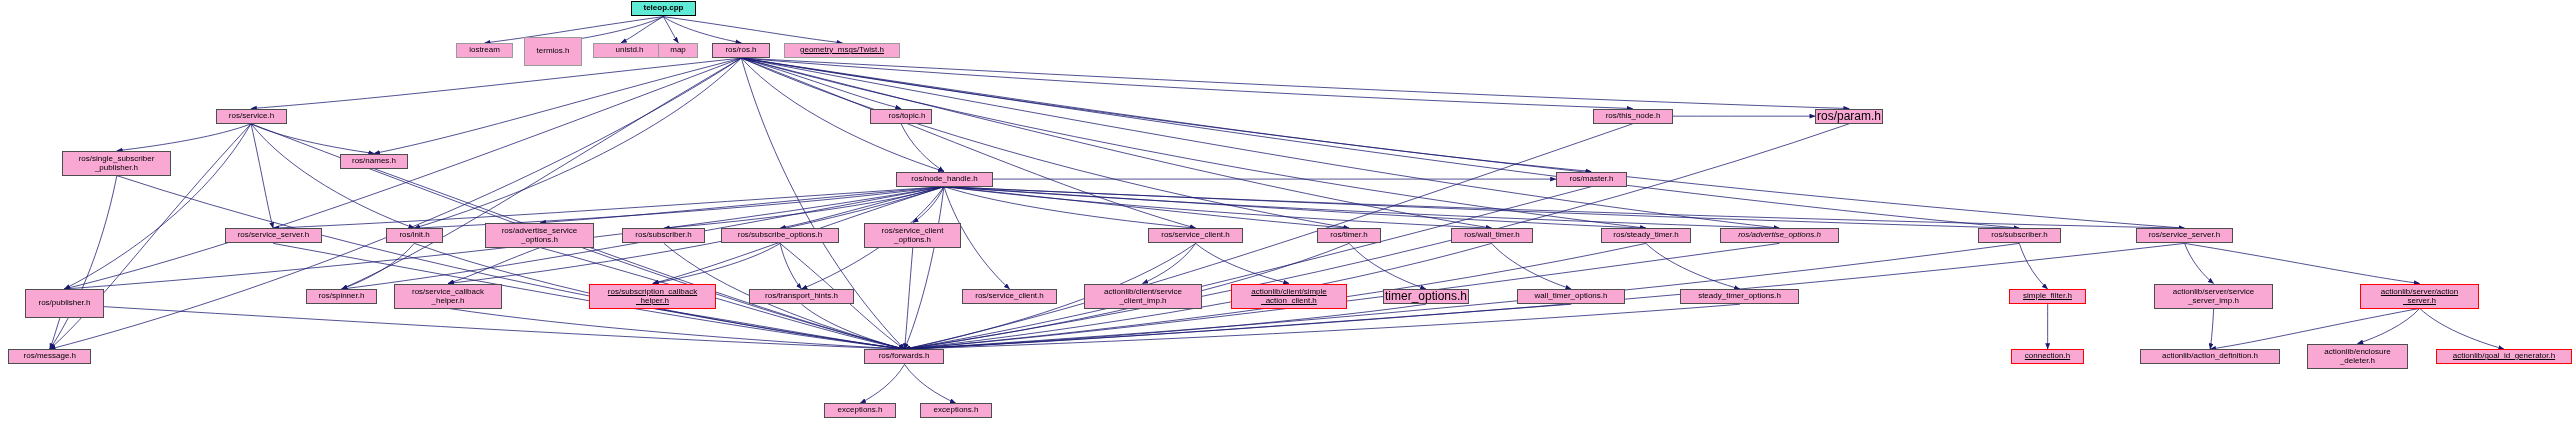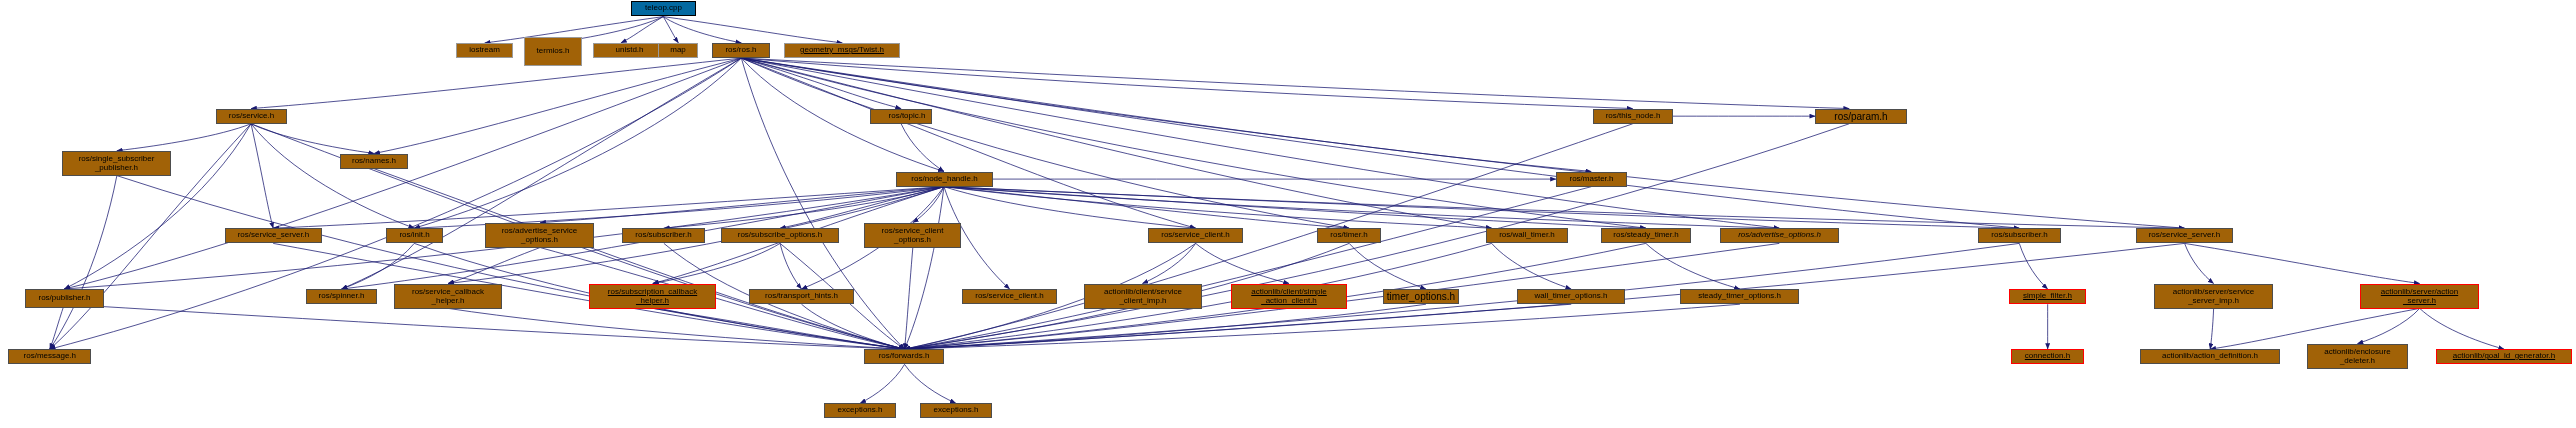--- a/index.html
+++ b/index.html
@@ -1,23 +1,23 @@
 <!DOCTYPE html>
 <html style="font-size:11px"><head>
 <meta charset="utf-8">
 <style>
   html,body{margin:0;padding:0;background:#ffffff;}
   #canvas{position:relative;width:2576px;height:428px;background:#fff;
           font-family:"Liberation Sans","DejaVu Sans",sans-serif;overflow:hidden;}
   #edges{position:absolute;left:0;top:0;width:2576px;height:428px;}
   .node{position:absolute;box-sizing:border-box;display:flex;align-items:center;
-        justify-content:center;text-align:center;background:#a16207;
+        justify-content:center;text-align:center;background:#f9a8d4;
         border:0.7px solid #808080;color:#000000;line-height:1.12;
         white-space:pre-line;z-index:5;}
-  .node.root{background:#0369a1;border:0.7px solid #000000;font-weight:400;}
+  .node.root{background:#5eead4;border:0.7px solid #000000;font-weight:700;}
   .node.hdr{border:0.7px solid #4d4d4d;}
   .node.plain{border:0.7px solid #9a9a9a;}
   .node.red{border:0.7px solid #ff0000;text-decoration:underline;}
 </style>
 </head>
 <body>
 
 <div id="canvas">
   <svg id="edges" viewBox="0 0 3725 619" preserveAspectRatio="none">
     <defs>
@@ -133,54 +133,54 @@
       <div class="node root" style="left: 631px; top: 1.4px; width: 65px; height: 15px; font-size: 8px;">teleop.cpp</div>
       <div class="node plain" style="left: 456px; top: 43px; width: 57px; height: 15px; font-size: 8px;">iostream</div>
       <div class="node plain" style="left: 524px; top: 37px; width: 58px; height: 29px; font-size: 8px;">termios.h</div>
       <div class="node plain" style="left: 593px; top: 43px; width: 73px; height: 15px; font-size: 8px; text-align: right;">unistd.h</div>
       <div class="node plain" style="left: 658px; top: 43px; width: 40px; height: 15px; font-size: 8px;">map</div>
       <div class="node hdr" style="left: 712px; top: 43px; width: 58px; height: 15px; font-size: 8px;">ros/ros.h</div>
       <div class="node plain" style="left: 784px; top: 43px; width: 116px; height: 15px; font-size: 8px; text-decoration: underline;">geometry_msgs/Twist.h</div>
       <div class="node hdr" style="left: 216px; top: 109px; width: 71px; height: 15px; font-size: 8px;">ros/service.h</div>
       <div class="node hdr" style="left: 870px; top: 109px; width: 62px; height: 15px; font-size: 8px; padding-left: 12px;">ros/topic.h</div>
       <div class="node hdr" style="left: 1593px; top: 109px; width: 80px; height: 15px; font-size: 8px;">ros/this_node.h</div>
-      <div class="node hdr" style="left: 1815px; top: 109px; width: 92px; height: 15px; font-size: 10px;">ros/param.h</div>
+      <div class="node hdr" style="left: 1815px; top: 109px; width: 68px; height: 15px; font-size: 12px;">ros/param.h</div>
       <div class="node hdr" style="left: 62px; top: 151px; width: 109px; height: 25px; font-size: 8px;">ros/single_subscriber
 _publisher.h</div>
       <div class="node hdr" style="left: 340px; top: 154px; width: 68px; height: 15px; font-size: 8px;">ros/names.h</div>
       <div class="node hdr" style="left: 896px; top: 172px; width: 97px; height: 15px; font-size: 8px;">ros/node_handle.h</div>
       <div class="node hdr" style="left: 1556px; top: 172px; width: 71px; height: 15px; font-size: 8px;">ros/master.h</div>
       <div class="node hdr" style="left: 225px; top: 228px; width: 97px; height: 15px; font-size: 8px;">ros/service_server.h</div>
       <div class="node hdr" style="left: 386px; top: 228px; width: 57px; height: 15px; font-size: 8px;">ros/init.h</div>
       <div class="node hdr" style="left: 485px; top: 223px; width: 109px; height: 25px; font-size: 8px;">ros/advertise_service
 _options.h</div>
       <div class="node hdr" style="left: 622px; top: 228px; width: 83px; height: 15px; font-size: 8px;">ros/subscriber.h</div>
       <div class="node hdr" style="left: 721px; top: 228px; width: 118px; height: 15px; font-size: 8px;">ros/subscribe_options.h</div>
       <div class="node hdr" style="left: 864px; top: 223px; width: 97px; height: 25px; font-size: 8px;">ros/service_client
 _options.h</div>
       <div class="node hdr" style="left: 1148px; top: 228px; width: 95px; height: 15px; font-size: 8px;">ros/service_client.h</div>
       <div class="node hdr" style="left: 1317px; top: 228px; width: 64px; height: 15px; font-size: 8px;">ros/timer.h</div>
-      <div class="node hdr" style="left: 1451px; top: 228px; width: 82px; height: 15px; font-size: 8px; margin-left: 35px;">ros/wall_timer.h</div>
+      <div class="node hdr" style="left: 1451px; top: 228px; width: 82px; height: 15px; font-size: 8px;">ros/wall_timer.h</div>
       <div class="node hdr" style="left: 1601px; top: 228px; width: 90px; height: 15px; font-size: 8px;">ros/steady_timer.h</div>
       <div class="node hdr" style="left: 1720px; top: 228px; width: 119px; height: 15px; font-size: 8px; font-style: italic;">ros/advertise_options.h</div>
       <div class="node hdr" style="left: 1978px; top: 228px; width: 83px; height: 15px; font-size: 8px;">ros/subscriber.h</div>
       <div class="node hdr" style="left: 2136px; top: 228px; width: 97px; height: 15px; font-size: 8px;">ros/service_server.h</div>
-      <div class="node hdr" style="left: 25px; top: 289px; width: 79px; height: 19px; font-size: 8px;">ros/publisher.h</div>
+      <div class="node hdr" style="left: 25px; top: 289px; width: 79px; height: 29px; font-size: 8px;">ros/publisher.h</div>
       <div class="node hdr" style="left: 306px; top: 289px; width: 71px; height: 15px; font-size: 8px;">ros/spinner.h</div>
       <div class="node hdr" style="left: 394px; top: 284px; width: 108px; height: 25px; font-size: 8px;">ros/service_callback
 _helper.h</div>
       <div class="node red" style="left: 589px; top: 284px; width: 127px; height: 25px; font-size: 8px;">ros/subscription_callback
 _helper.h</div>
       <div class="node hdr" style="left: 749px; top: 289px; width: 105px; height: 15px; font-size: 8px;">ros/transport_hints.h</div>
       <div class="node hdr" style="left: 962px; top: 289px; width: 95px; height: 15px; font-size: 8px;">ros/service_client.h</div>
       <div class="node hdr" style="left: 1084px; top: 284px; width: 118px; height: 25px; font-size: 8px;">actionlib/client/service
 _client_imp.h</div>
       <div class="node red" style="left: 1231px; top: 284px; width: 116px; height: 25px; font-size: 8px;">actionlib/client/simple
 _action_client.h</div>
-      <div class="node hdr" style="left: 1383px; top: 289px; width: 76px; height: 15px; font-size: 10px;">timer_options.h</div>
+      <div class="node hdr" style="left: 1383px; top: 289px; width: 86px; height: 15px; font-size: 12px;">timer_options.h</div>
       <div class="node hdr" style="left: 1517px; top: 289px; width: 108px; height: 15px; font-size: 8px;">wall_timer_options.h</div>
       <div class="node hdr" style="left: 1680px; top: 289px; width: 119px; height: 15px; font-size: 8px;">steady_timer_options.h</div>
       <div class="node red" style="left: 2009px; top: 289px; width: 77px; height: 15px; font-size: 8px;">simple_filter.h</div>
       <div class="node hdr" style="left: 2154px; top: 284px; width: 119px; height: 25px; font-size: 8px;">actionlib/server/service
 _server_imp.h</div>
       <div class="node red" style="left: 2360px; top: 284px; width: 119px; height: 25px; font-size: 8px;">actionlib/server/action
 _server.h</div>
       <div class="node hdr" style="left: 8.3px; top: 349px; width: 83px; height: 15px; font-size: 8px;">ros/message.h</div>
       <div class="node hdr" style="left: 864px; top: 349px; width: 80px; height: 15px; font-size: 8px;">ros/forwards.h</div>
       <div class="node red" style="left: 2011px; top: 349px; width: 73px; height: 15px; font-size: 8px;">connection.h</div>

